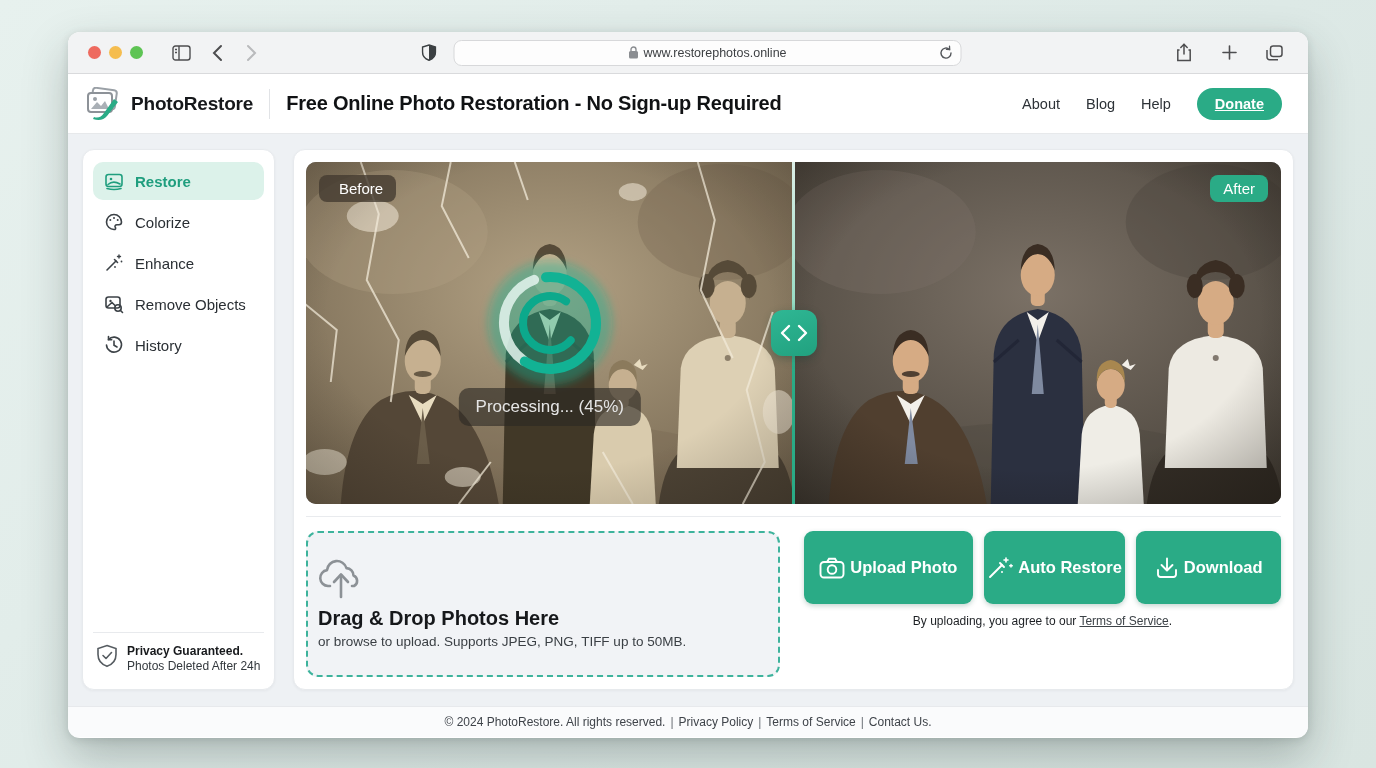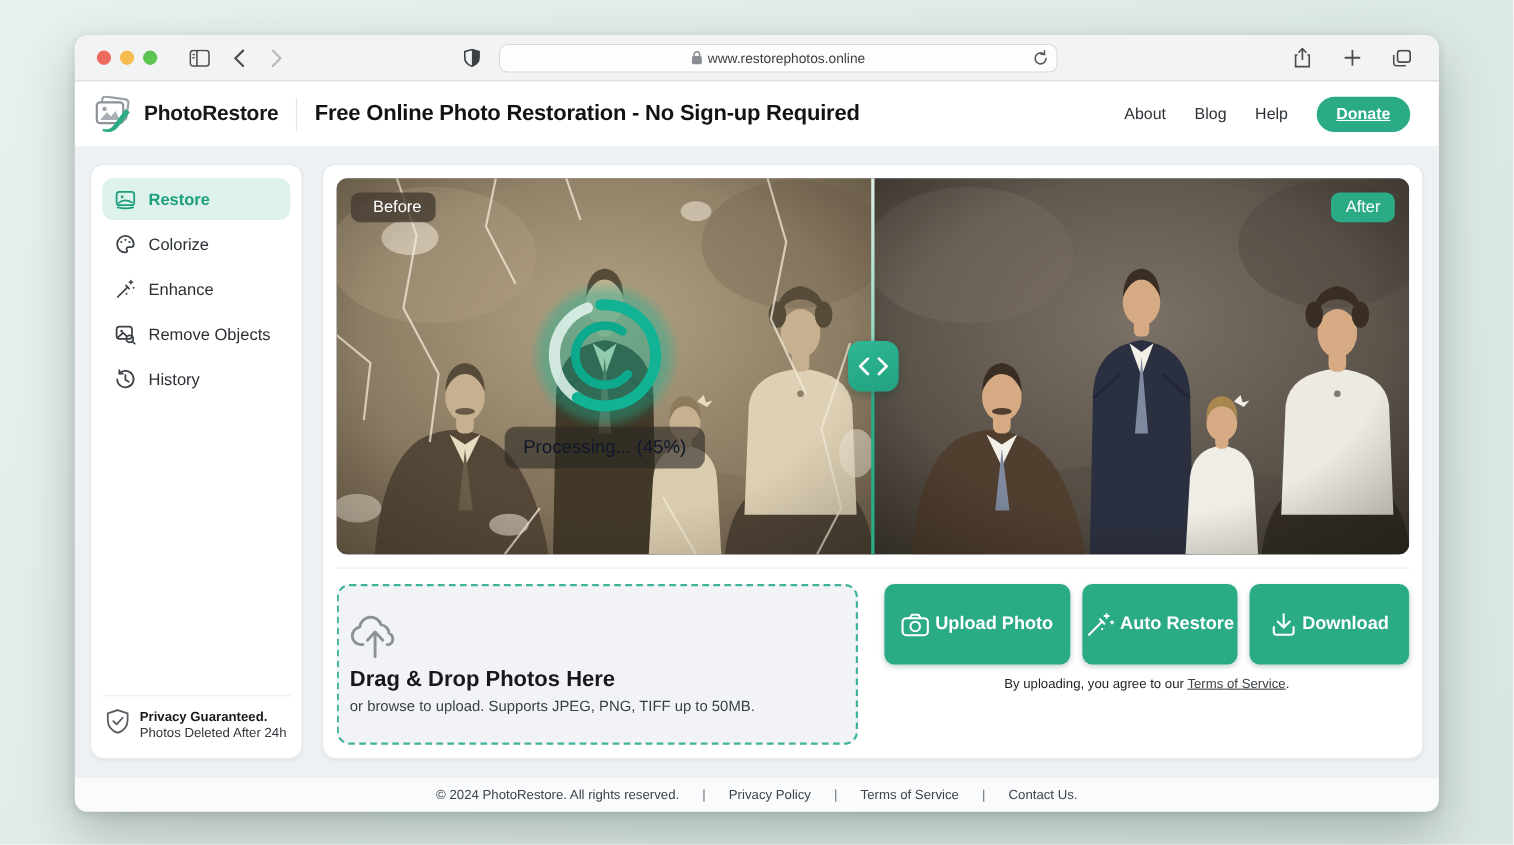--- a/index.html
+++ b/index.html
@@ -70,21 +70,21 @@
   .badge.after  { right:13px; background:var(--accent); }
   .split-line { position:absolute; left:calc(50% - 1.5px); top:0; width:3px; height:100%;
     background:linear-gradient(#dcefe7, #9addc6 40%, var(--accent) 60%); z-index:3; }
   .handle { position:absolute; left:50%; top:50%; transform:translate(-50%,-50%);
     width:46px; height:46px; border-radius:12px; z-index:4; cursor:ew-resize;
     background:linear-gradient(160deg,#2fb794,#21a17f);
     box-shadow:0 3px 8px rgba(20,60,50,.35); display:flex; align-items:center; justify-content:center; }
   .overlay { position:absolute; inset:0; pointer-events:none; z-index:2; }
   .spinner { position:absolute; left:25%; top:47%; transform:translate(-50%,-50%); }
   .proc-pill { position:absolute; left:25%; top:71.5%; transform:translate(-50%,-50%);
-    background:rgba(44,41,36,.62); color:#0f172a; font-size:17px; padding:9px 17px;
+    background:rgba(44,41,36,.62); color:#e5e5e5; font-size:17px; padding:9px 17px;
     border-radius:10px; white-space:nowrap; }
 
   .card-sep { height:1px; background:#e9ebee; margin:12px 0 0; }
 
   
   .bottom-row { display:flex; gap:24px; margin-top:14px; flex:1; }
   .dropzone { width:474px; border:2px dashed #3db39c; border-radius:12px; background:#f1f3f6;
     display:flex; flex-direction:column; justify-content:center;
     gap:4px; padding:10px; cursor:pointer; }
   .dz-title { font-size:20px; font-weight:bold; color:#16181b; margin-top:4px; }
@@ -94,21 +94,21 @@
   .action-btn { height:73px; border:none; border-radius:9px; background:var(--accent);
     color:#fff; display:flex; flex-direction:row; align-items:center; justify-content:center;
     gap:5px; font-size:16.5px; font-weight:bold; font-family:inherit; cursor:pointer;
     box-shadow:0 2px 5px rgba(25,90,72,.25); }
   .action-btn.upload { flex:1.19; } .action-btn.auto { flex:1; } .action-btn.download { flex:1.02; }
   .terms { margin-top:10px; text-align:center; font-size:12px; color:#1d2024; }
   .terms a { color:#3c4247; }
 
   
   .app-footer { height:31px; background:#fafbfc; border-top:1px solid #e7e9ec;
-    display:flex; align-items:center; justify-content:center; gap:21px;
+    display:flex; align-items:center; justify-content:center; gap:5px;
     font-size:12px; color:#3f444a; }
   .app-footer a { color:#3f444a; text-decoration:none; }
   .fsep { color:#6b7076; }
 </style>
 </head>
 <body>
 
 <div class="stage">
 <div class="window">
 

